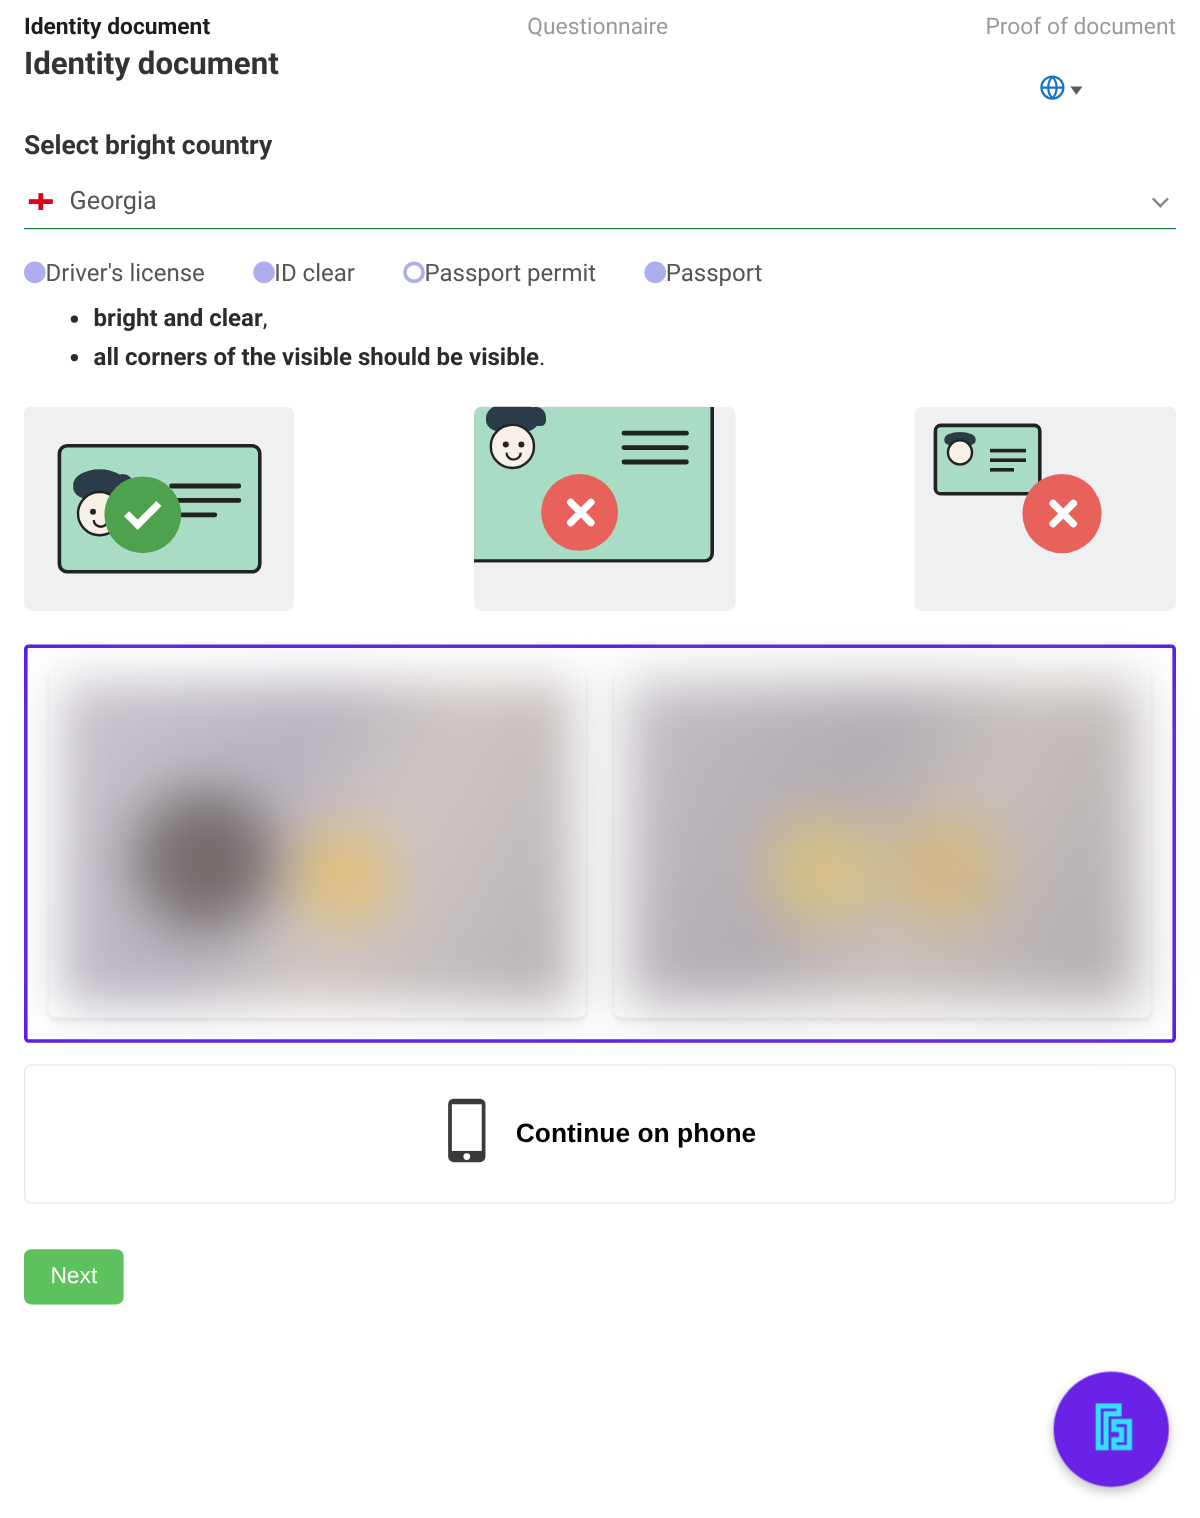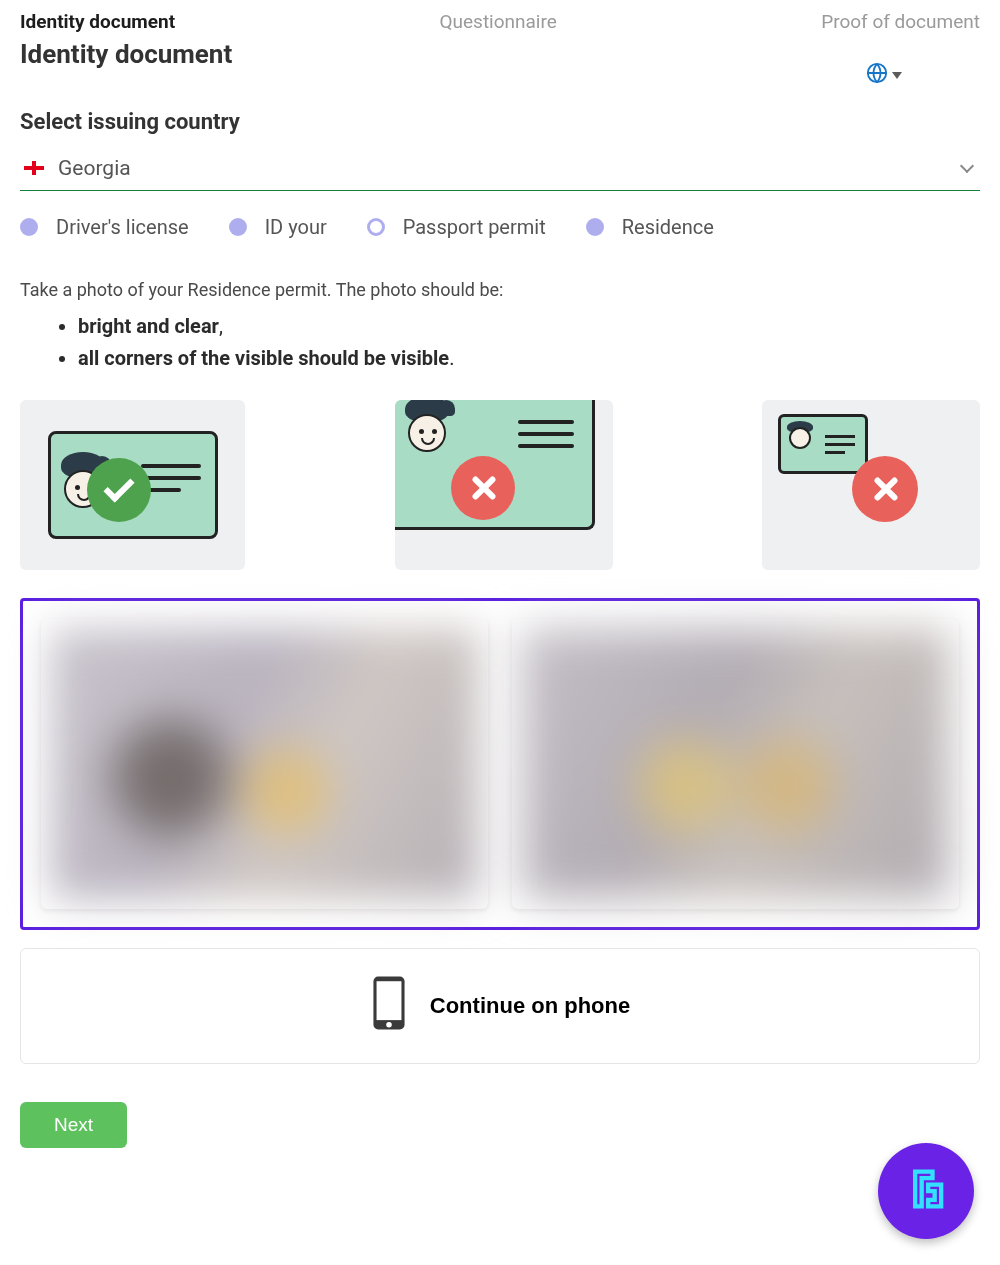--- a/index.html
+++ b/index.html
@@ -43,21 +43,21 @@
   .flag-ge {
     width:20px;height:14px;background:#fff;position:relative;display:inline-block;
   }
   .flag-ge::before,.flag-ge::after{content:"";position:absolute;background:#e2001a;}
   .flag-ge::before{left:0;right:0;top:5px;height:4px;}
   .flag-ge::after{top:0;bottom:0;left:8px;width:4px;}
   .chevd { position:absolute; right:6px; width:14px;height:14px; }
   .chevd::before{content:"";position:absolute;border-right:2px solid #888;border-bottom:2px solid #888;width:8px;height:8px;transform:rotate(45deg);top:0;left:2px;}
 
   .radio-row { display:flex; gap:40px; margin-top:24px; align-items:center; }
-  .radio-opt { display:flex; align-items:center; gap:18px; font-size:20px; color:#555; cursor:pointer; }
+  .radio-opt { display:flex; align-items:center; font-size:20px; color:#555; cursor:pointer; }
   .radio-dot { width:18px;height:18px;border-radius:50%;background:#aeaeef; }
   .radio-dot.sel { background:#fff;border:3px solid #aeaeef; }
 
   .instructions { margin-top:40px; font-size:18px; color:#4a4a4a; }
   .req-list { list-style:disc; margin:14px 0 0 34px; }
   .req-list li { font-size:20px; font-weight:700; color:#2b2b2b; margin-bottom:8px;margin-left:24px; }
   .req-list li .comma { font-weight:400; }
 
   .examples { display:flex; justify-content:space-between; margin-top:30px; }
   .ex-card { width:225px;height:170px;background:#eef0f2;border-radius:6px;display:flex;align-items:center;justify-content:center;position:relative;overflow:hidden; }
@@ -111,21 +111,21 @@
     background:
       radial-gradient(circle at 38% 58%, rgba(230,200,110,.7) 0 10%, transparent 20%),
       radial-gradient(circle at 62% 58%, rgba(220,180,100,.65) 0 10%, transparent 20%),
       linear-gradient(120deg,#c4bfc6,#b2acb4 40%,#c7c0bc 60%,#b0aab0);
     filter:blur(22px);
   }
 
   .phone-btn{width:100%;margin-top:18px;border:1px solid #e5e5e8;border-radius:6px;background:#fff;display:flex;align-items:center;justify-content:center;gap:22px;padding:26px 0;font-size:22px;font-weight:700;cursor:pointer;}
   .phone-icon svg{width:38px;height:56px;}
 
-  .next-btn{margin-top:38px;background:#5dc25d;color:#fff;border:none;border-radius:6px;padding:12px 34px;font-size:19px;cursor:pointer;}
+  .next-btn{margin-top:38px;background:#5dc25d;color:#fff;border:none;border-radius:6px;padding:12px 22px;font-size:19px;cursor:pointer;}
 
   .help-fab{position:fixed;right:26px;bottom:26px;width:96px;height:96px;border-radius:50%;background:#6a22e6;display:flex;align-items:center;justify-content:center;cursor:pointer;box-shadow:0 4px 10px rgba(0,0,0,.25);}
   .help-fab svg{width:52px;height:52px;}
 </style>
 </head>
 <body>
 
 <div class="container">
 
   <div class="stepper">
@@ -139,47 +139,46 @@
   <div class="lang-picker">
     <span>
       <svg viewBox="0 0 24 24" fill="none" stroke="#1775c8" stroke-width="2">
         <circle cx="12" cy="12" r="10"></circle>
         <path d="M2 12h20M12 2a15 15 0 0 1 0 20M12 2a15 15 0 0 0 0 20"></path>
       </svg>
     </span>
     <span class="lang-caret"></span>
   </div>
 
-  <div class="section-label">Select issuing country</div>
+  <div class="section-label">Select bright country</div>
   <div class="country-select">
     <span class="flag-ge"></span>
     <span>Georgia</span>
     <span class="chevd"></span>
   </div>
 
   <div class="radio-row">
     <div class="radio-opt">
       <span class="radio-dot"></span>
       <span>Driver's license</span>
     </div>
     <div class="radio-opt">
       <span class="radio-dot"></span>
-      <span>ID your</span>
+      <span>ID clear</span>
     </div>
     <div class="radio-opt">
       <span class="radio-dot sel"></span>
       <span>Passport permit</span>
     </div>
     <div class="radio-opt">
       <span class="radio-dot"></span>
-      <span>Residence</span>
-    </div>
-  </div>
-
-  <div class="instructions">Take a photo of your Residence permit. The photo should be:</div>
+      <span>Passport</span>
+    </div>
+  </div>
+
   <ul class="req-list">
     <li><span>bright and clear</span><span class="comma">,</span></li>
     <li><span>all corners of the visible should be visible</span><span class="comma">.</span></li>
   </ul>
 
   <div class="examples">
     <div class="ex-card">
       <div class="idcard">
         <div class="face">
             <div class="hair"></div>

